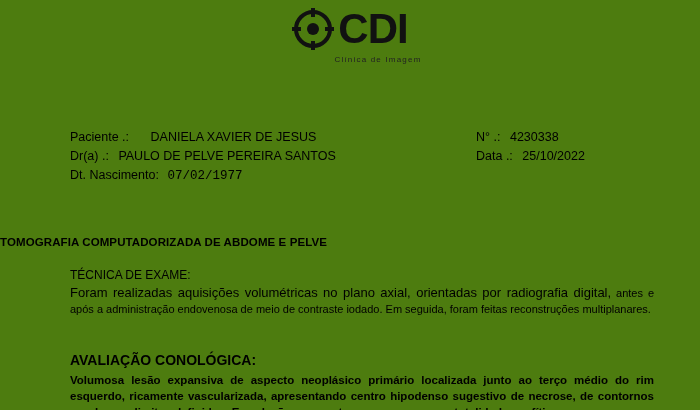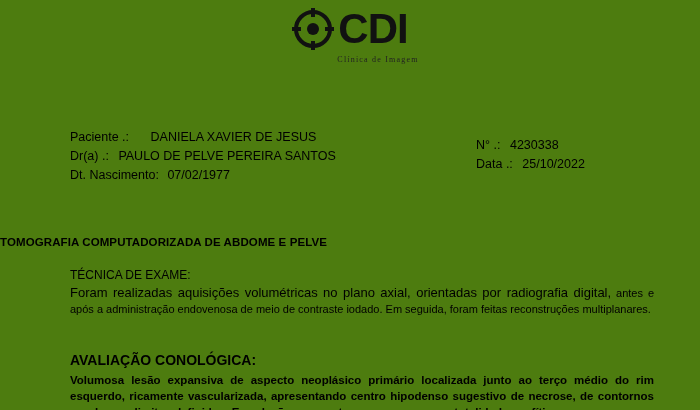--- a/index.html
+++ b/index.html
@@ -45,21 +45,21 @@
   }
   .logo-text {
     font-family: "Liberation Sans", sans-serif;
     font-weight: bold;
     font-size: 42px;
     letter-spacing: -1px;
     color: #111111;
     line-height: 42px;
   }
   .logo-sub {
-    font-family: Liberation Serif, serif;
+    font-family: Liberation Sans, sans-serif;
     font-size: 8px;
     letter-spacing: 1.2px;
     color: #222222;
     margin-top: 1px;
     text-align: center;
     padding-left: 56px;
   }
 
   
   .header-info {
@@ -76,21 +76,21 @@
     white-space: nowrap;
   }
   .hdr-left {
     position: absolute;
     left: 0;
     top: 0;
   }
   .hdr-right {
     position: absolute;
     left: 406px;
-    top: 8px;
+    top: 0;
   }
   .lbl { }
   .val { }
 
   
   .exam-title {
     position: absolute;
     top: 236px;
     left: 0;
     width: 700px;
@@ -172,21 +172,21 @@
         <span class="val" style="margin-left:6px;">PAULO DE PELVE PEREIRA SANTOS</span>
       </span>
       <span class="hdr-right">
         <span class="lbl">Data .:</span>
         <span class="val" style="margin-left:6px;">25/10/2022</span>
       </span>
     </div>
     <div class="hdr-line">
       <span class="hdr-left">
         <span class="lbl">Dt. Nascimento:</span>
-        <span class="val" style="margin-left:5px;">07/02/1977</span>
+        <span class="val" style="margin-left:5px;font-family:Liberation Mono, monospace;">07/02/1977</span>
       </span>
     </div>
   </div>
 
   <div class="exam-title">TOMOGRAFIA COMPUTADORIZADA DE ABDOME E PELVE</div>
 
   <div class="section sec-tecnica">
     <div class="sec-title">TÉCNICA DE EXAME:</div>
     <div class="sec-body"><span class="t-small">Foram realizadas aquisições volumétricas no plano axial, orientadas por radiografia digital,</span><span class="t-normal"> antes e após a administração endovenosa de meio de contraste iodado. Em seguida, foram feitas reconstruções multiplanares.</span></div>
   </div>

